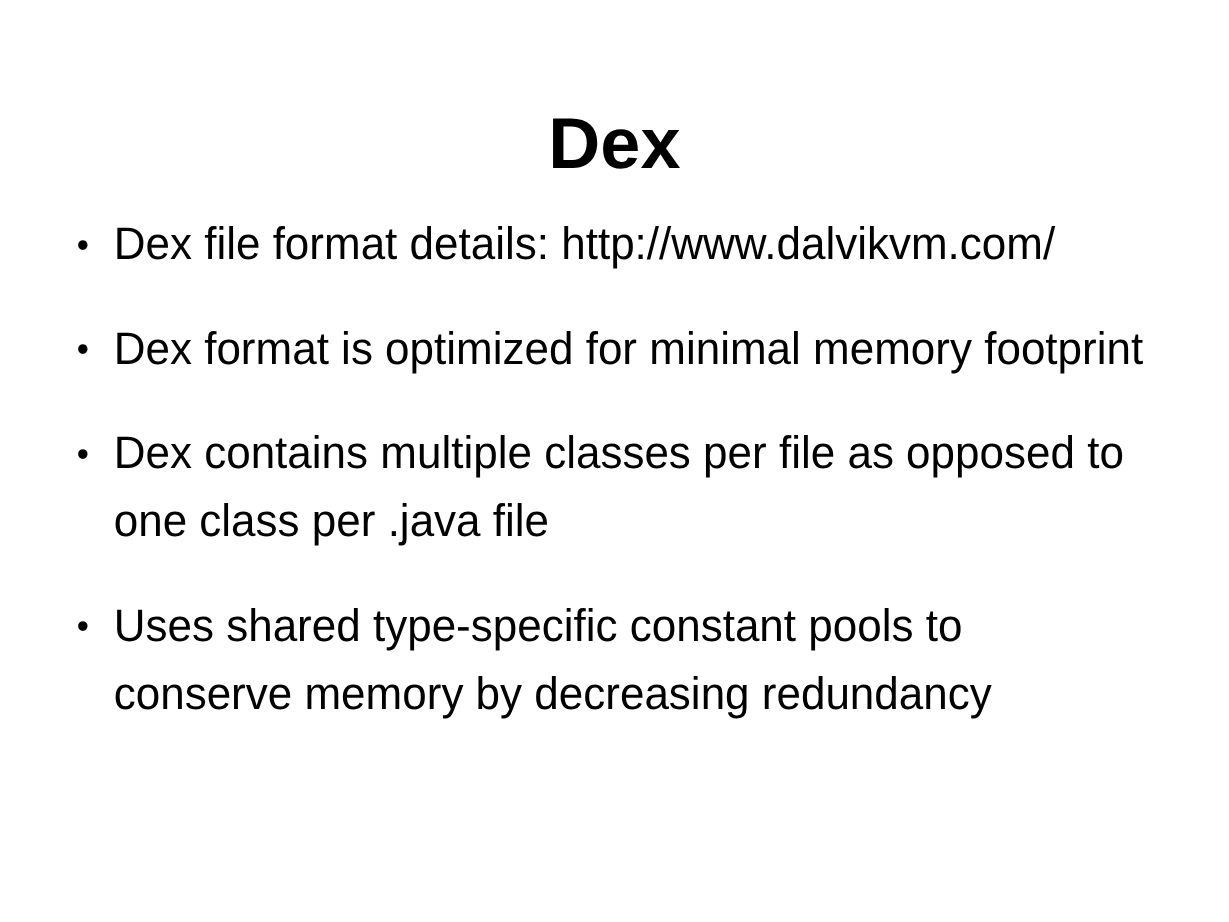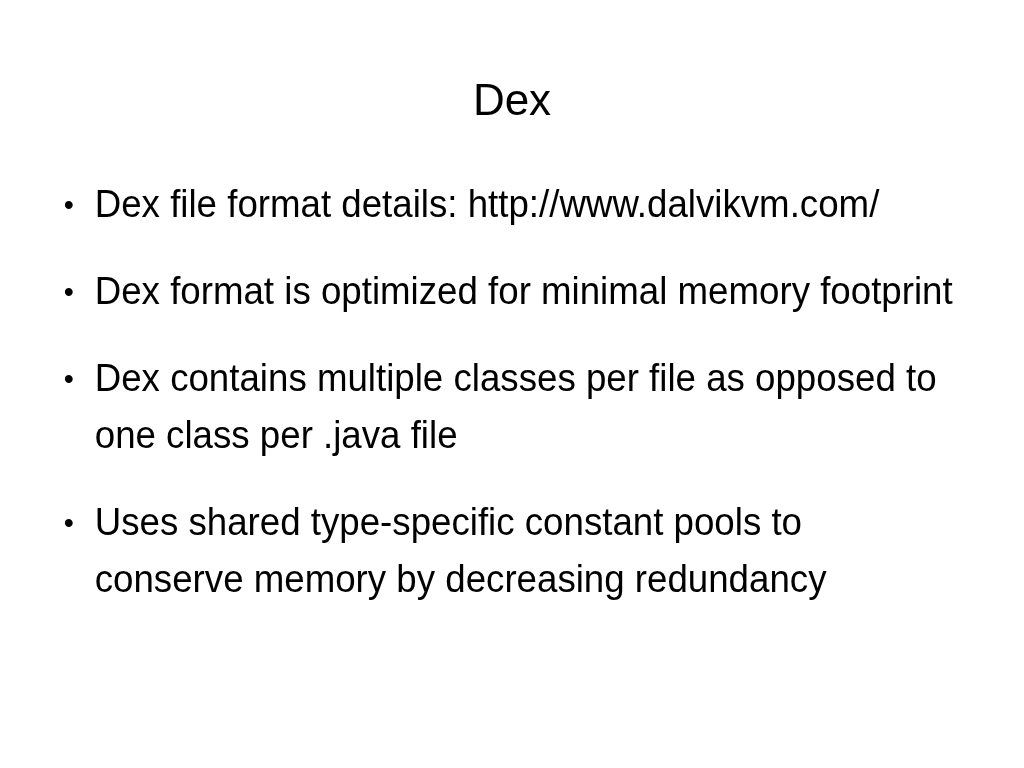--- a/index.html
+++ b/index.html
@@ -25,22 +25,22 @@
     box-sizing: border-box;
   }
 
   
   .slide-title {
     position: absolute;
     left: 0;
     top: 48px;
     width: 1024px;
     text-align: center;
-    font-size: 44px;
-    font-weight: 400;
+    font-size: 60px;
+    font-weight: 700;
     line-height: 1.05;
     letter-spacing: 0px;
     color: #000000;
     white-space: nowrap;
   }
 
   
   .body-list {
     position: absolute;
     left: 60px;

